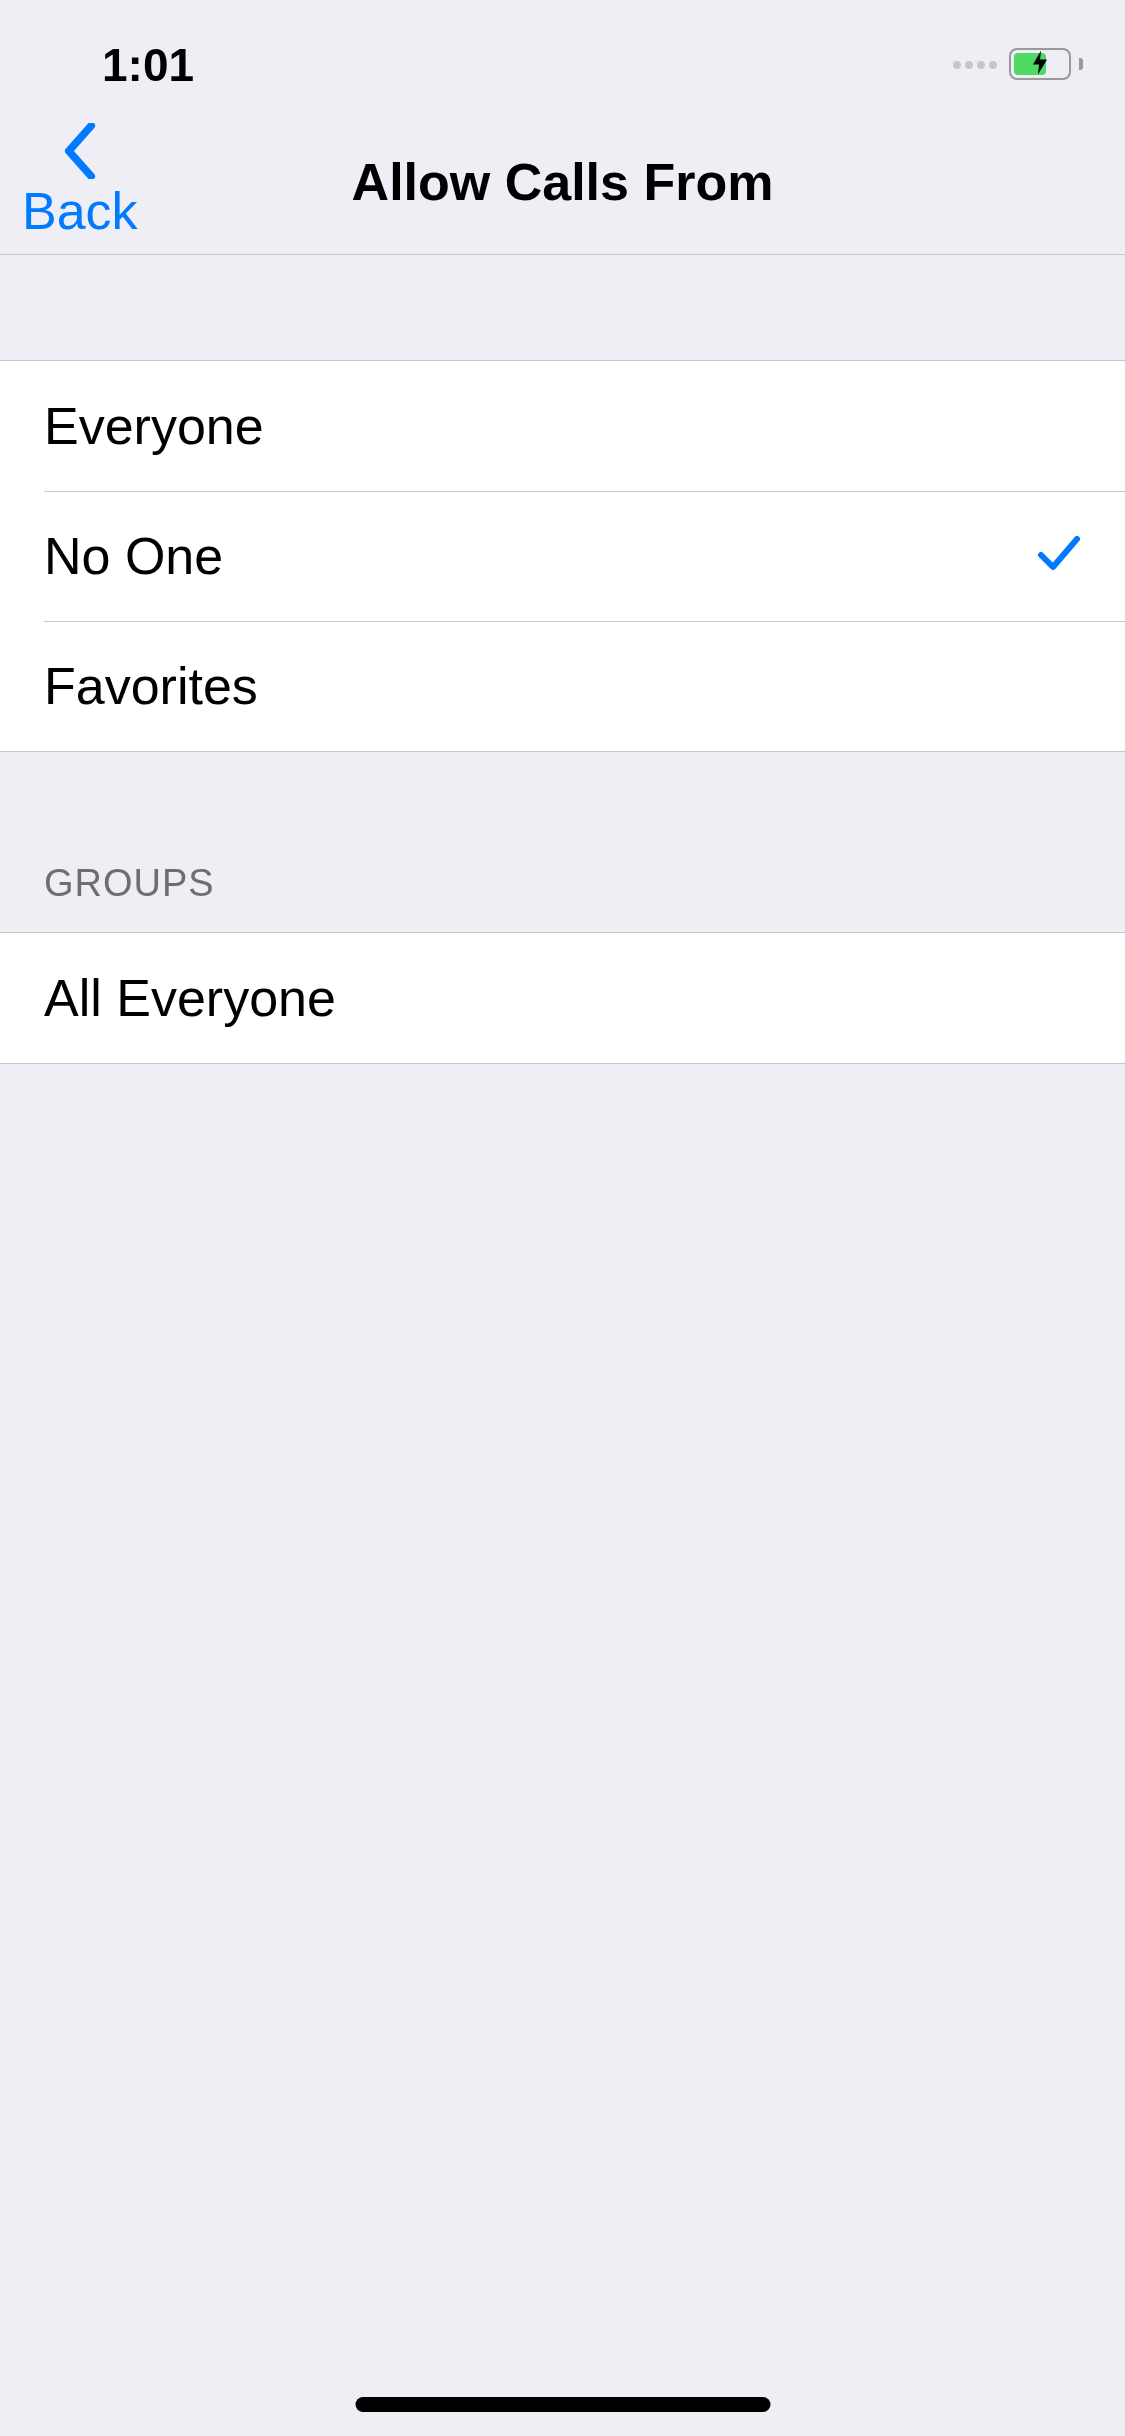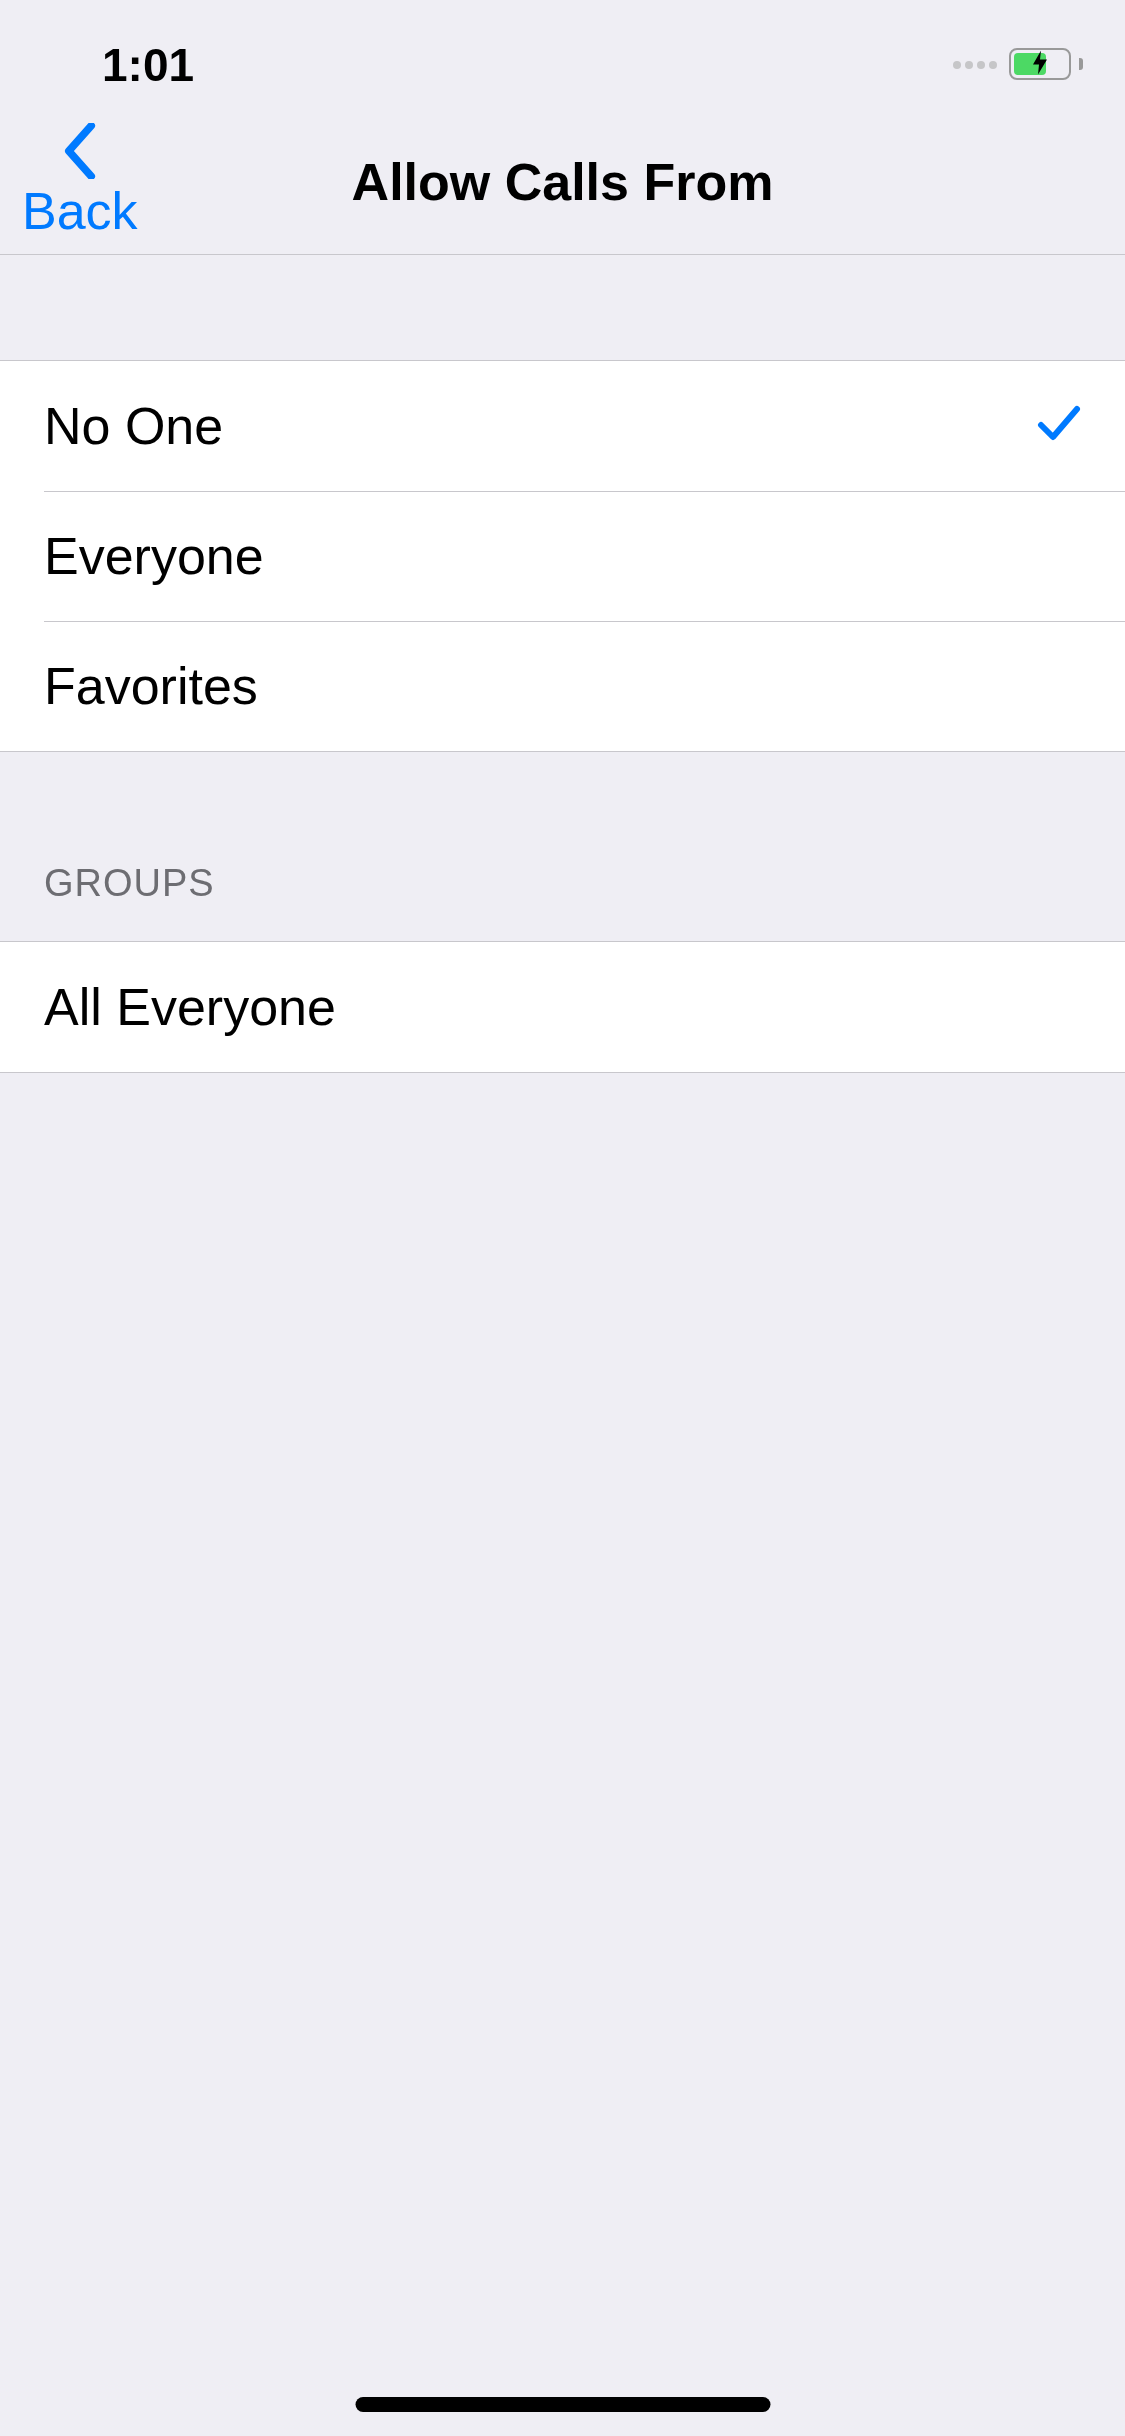--- a/index.html
+++ b/index.html
@@ -140,21 +140,21 @@
       background: #c8c7cc;
     }
     .list-item-label {
       font-size: 52px;
       color: #000;
     }
     .checkmark {
       color: #007aff;
     }
     .section-header {
-      padding: 110px 44px 36px 44px;
+      padding: 110px 44px 27px 44px;
       font-size: 38px;
       color: #6d6d72;
       letter-spacing: 1px;
     }
     .home-indicator {
       position: absolute;
       bottom: 24px;
       left: 50%;
       transform: translateX(-50%);
       width: 415px;
@@ -198,31 +198,31 @@
     </span>
     <span>Back</span>
   </div>
   <div class="nav-title">Allow Calls From</div>
 </div>
 
 <div class="spacer"></div>
 
 <div class="list-group">
   <div class="list-item">
+    <span class="list-item-label">Everyone</span>
+  </div>
+  <div class="list-item">
     <span class="list-item-label">No One</span>
     <span class="checkmark">
       <svg width="44" height="42" viewBox="0 0 44 42">
           <path d="M4 22 L16 34 L40 6" stroke="#007aff" stroke-width="6" fill="none" stroke-linecap="round" stroke-linejoin="round"></path>
         </svg>
     </span>
   </div>
   <div class="list-item">
-    <span class="list-item-label">Everyone</span>
-  </div>
-  <div class="list-item">
     <span class="list-item-label">Favorites</span>
   </div>
 </div>
 
 <div class="section-header">GROUPS</div>
 
 <div class="list-group">
   <div class="list-item">
     <span class="list-item-label">All Everyone</span>
   </div>

